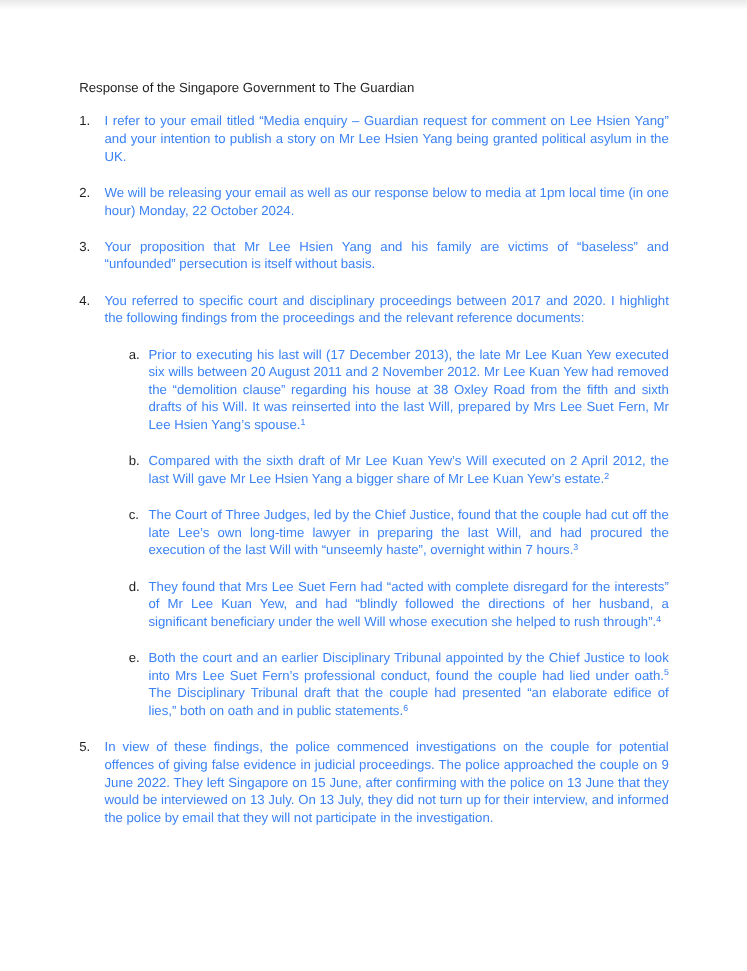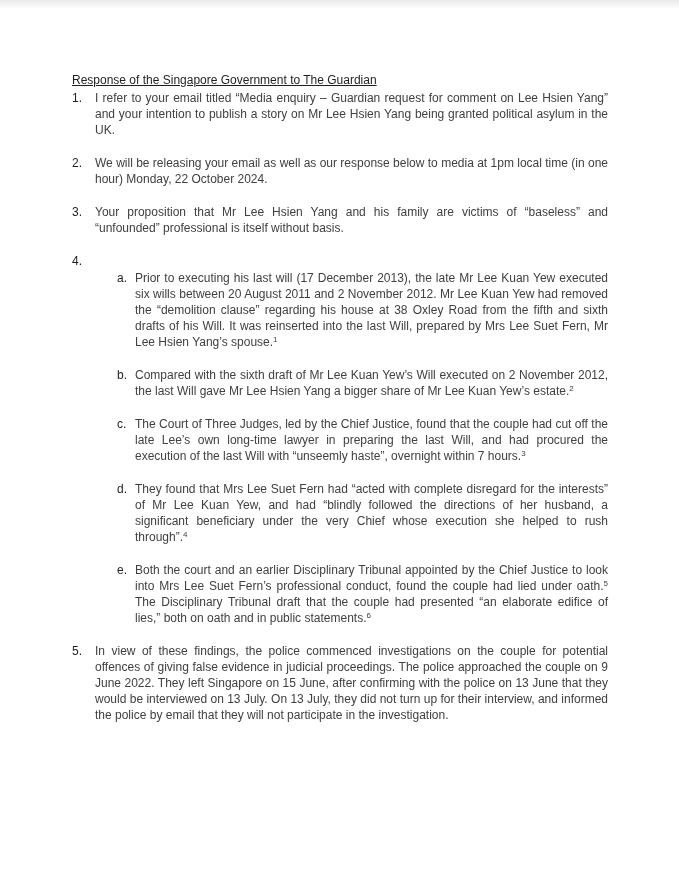--- a/index.html
+++ b/index.html
@@ -18,40 +18,39 @@
     background: linear-gradient(#e9e9e9, #ffffff);
     pointer-events: none;
   }
   .page {
     padding: 72px 71px 0 72px;
   }
   .doc-title {
     font-size: 12px;
     font-weight: 400;
     line-height: 16px;
-    text-decoration: underline;
-    margin-bottom: 2px;
+    margin-bottom: 14px;
     color: #1f1f1f;
   }
   .item {
     display: flex;
     margin-bottom: 17px;
   }
   .num {
     flex: 0 0 23px;
     font-size: 12px;
     line-height: 16px;
     color: #1f1f1f;
   }
   .txt-col { flex: 1; min-width: 0; }
   .para {
     font-size: 12px;
     line-height: 16px;
     text-align: justify;
-    color: #404040;
+    color: #3b82f6;
   }
   .subitem {
     display: flex;
     margin-top: 17px;
     padding-left: 22px;
   }
   .subnum {
     flex: 0 0 18px;
     font-size: 12px;
     line-height: 16px;
@@ -82,46 +81,47 @@
   <div class="item">
     <span class="num">2.</span>
     <div class="txt-col">
       <div class="para">We will be releasing your email as well as our response below to media at 1pm local time (in one hour) Monday, 22 October 2024.</div>
     </div>
   </div>
 
   <div class="item">
     <span class="num">3.</span>
     <div class="txt-col">
-      <div class="para">Your proposition that Mr Lee Hsien Yang and his family are victims of “baseless” and “unfounded” professional is itself without basis.</div>
+      <div class="para">Your proposition that Mr Lee Hsien Yang and his family are victims of “baseless” and “unfounded” persecution is itself without basis.</div>
     </div>
   </div>
 
   <div class="item">
     <span class="num">4.</span>
     <div class="txt-col">
+      <div class="para">You referred to specific court and disciplinary proceedings between 2017 and 2020. I highlight the following findings from the proceedings and the relevant reference documents:</div>
 
       <div class="subitem">
         <span class="subnum">a.</span>
         <div class="para"><span>Prior to executing his last will (17 December 2013), the late Mr Lee Kuan Yew executed six wills between 20 August 2011 and 2 November 2012. Mr Lee Kuan Yew had removed the “demolition clause” regarding his house at 38 Oxley Road from the fifth and sixth drafts of his Will. It was reinserted into the last Will, prepared by Mrs Lee Suet Fern, Mr Lee Hsien Yang’s spouse.</span><sup>1</sup></div>
       </div>
 
       <div class="subitem">
         <span class="subnum">b.</span>
-        <div class="para"><span>Compared with the sixth draft of Mr Lee Kuan Yew’s Will executed on 2 November 2012, the last Will gave Mr Lee Hsien Yang a bigger share of Mr Lee Kuan Yew’s estate.</span><sup>2</sup></div>
+        <div class="para"><span>Compared with the sixth draft of Mr Lee Kuan Yew’s Will executed on 2 April 2012, the last Will gave Mr Lee Hsien Yang a bigger share of Mr Lee Kuan Yew’s estate.</span><sup>2</sup></div>
       </div>
 
       <div class="subitem">
         <span class="subnum">c.</span>
         <div class="para"><span>The Court of Three Judges, led by the Chief Justice, found that the couple had cut off the late Lee’s own long-time lawyer in preparing the last Will, and had procured the execution of the last Will with “unseemly haste”, overnight within 7 hours.</span><sup>3</sup></div>
       </div>
 
       <div class="subitem">
         <span class="subnum">d.</span>
-        <div class="para"><span>They found that Mrs Lee Suet Fern had “acted with complete disregard for the interests” of Mr Lee Kuan Yew, and had “blindly followed the directions of her husband, a significant beneficiary under the very Chief whose execution she helped to rush through”.</span><sup>4</sup></div>
+        <div class="para"><span>They found that Mrs Lee Suet Fern had “acted with complete disregard for the interests” of Mr Lee Kuan Yew, and had “blindly followed the directions of her husband, a significant beneficiary under the well Will whose execution she helped to rush through”.</span><sup>4</sup></div>
       </div>
 
       <div class="subitem">
         <span class="subnum">e.</span>
         <div class="para"><span>Both the court and an earlier Disciplinary Tribunal appointed by the Chief Justice to look into Mrs Lee Suet Fern’s professional conduct, found the couple had lied under oath.</span><sup>5</sup><span> The Disciplinary Tribunal draft that the couple had presented “an elaborate edifice of lies,” both on oath and in public statements.</span><sup>6</sup></div>
       </div>
 
     </div>
   </div>
 

